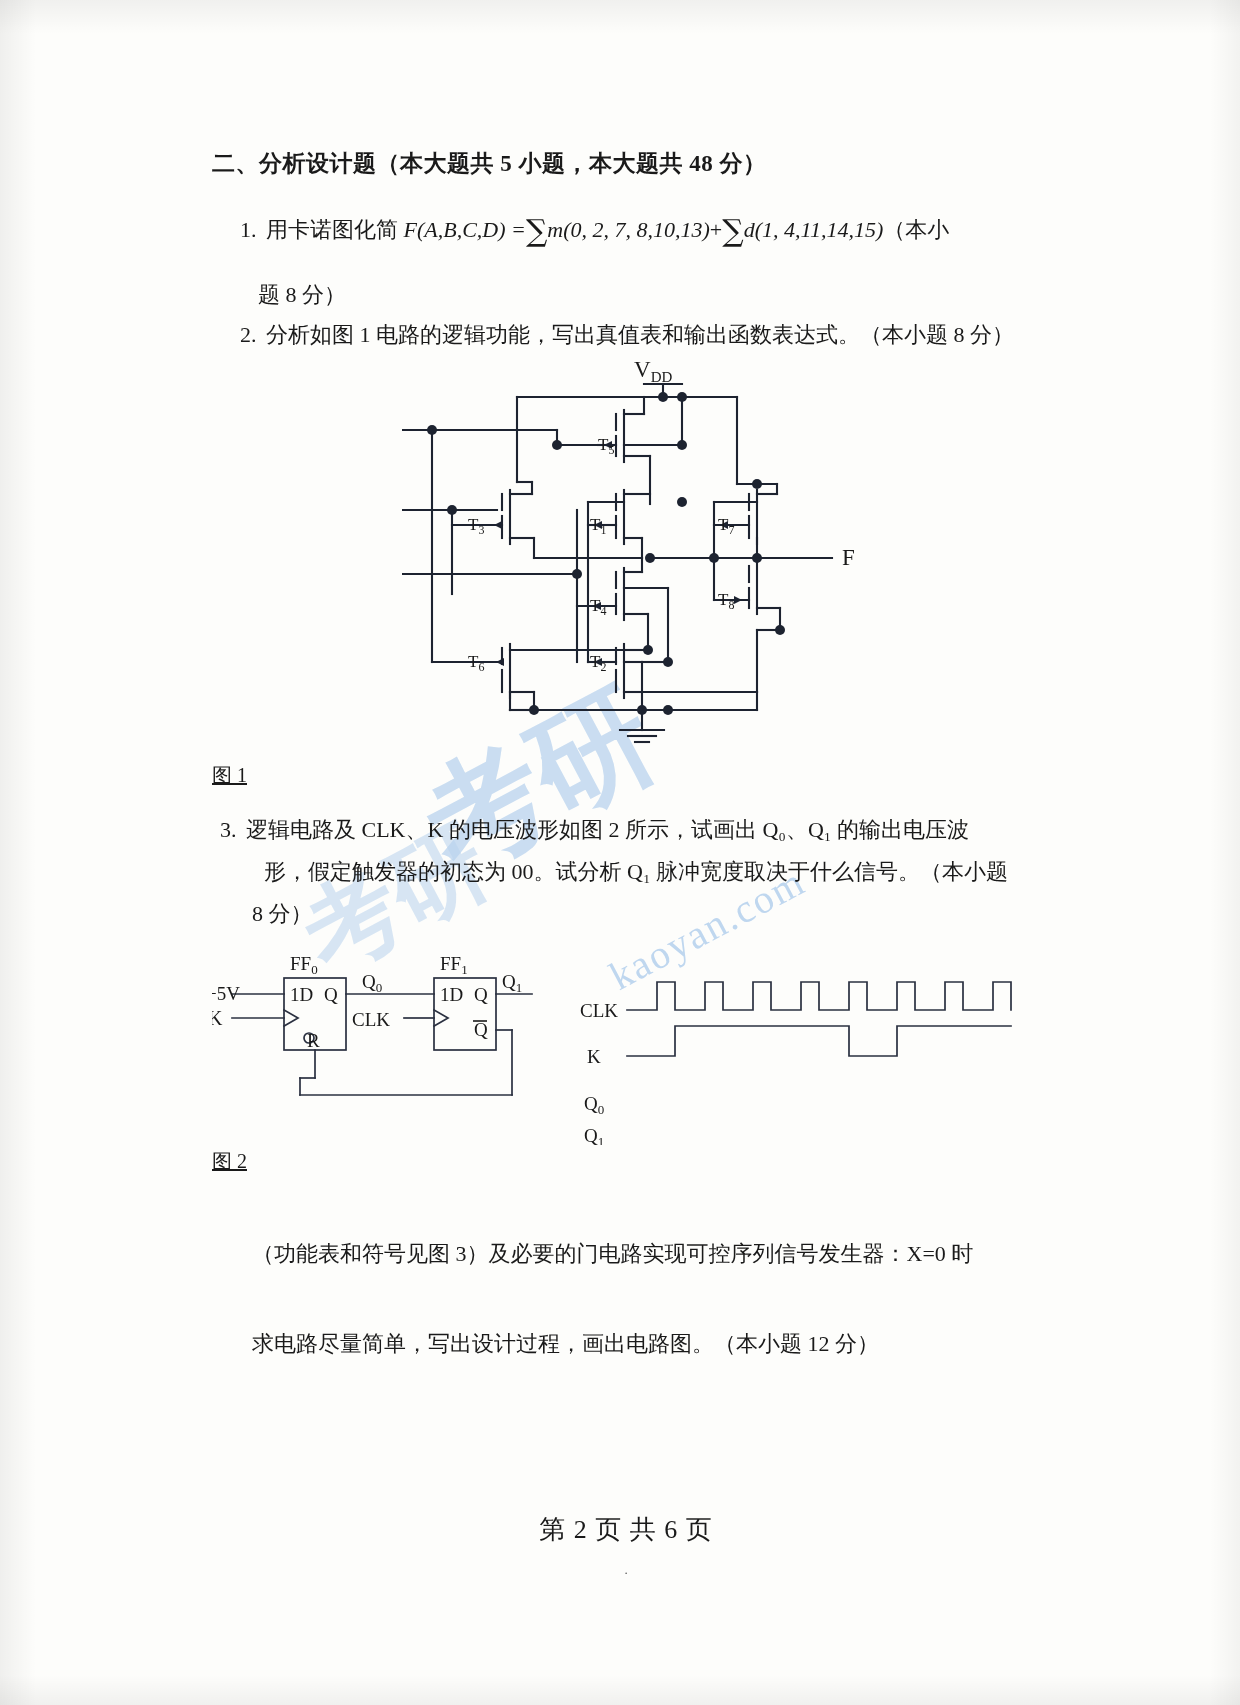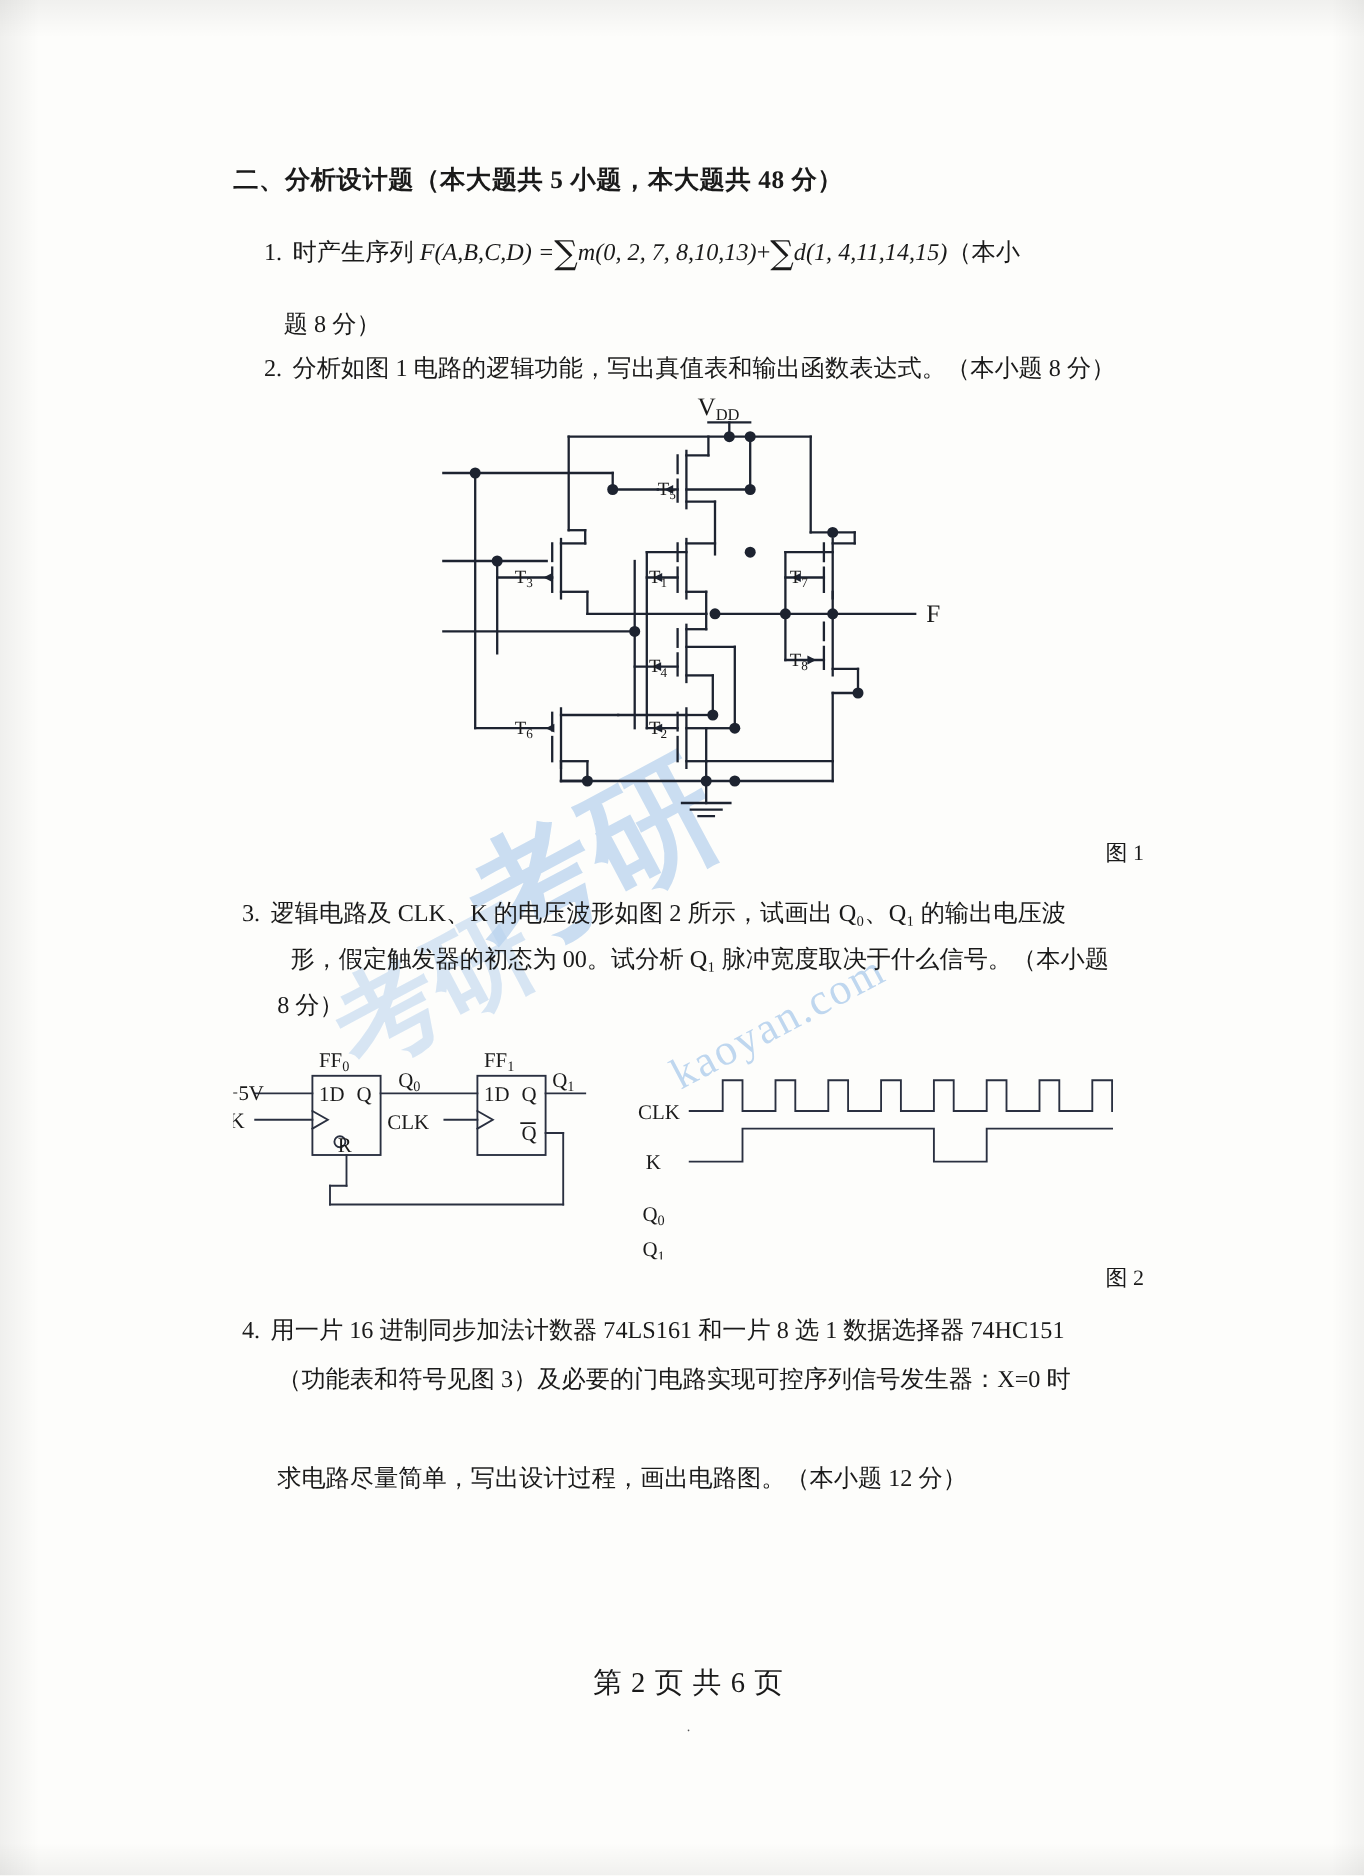--- a/index.html
+++ b/index.html
@@ -39,21 +39,21 @@
   .q{
     position:absolute;
     font-size:22px;line-height:1.5;
     white-space:nowrap;
   }
   .q .num{display:inline-block;width:26px;}
   .ital{font-style:italic;}
   .sum{font-size:30px;vertical-align:-4px;font-family:"DejaVu Serif",serif;}
 
   .figcap{
-    position:absolute;font-size:20px;text-align:right;width:100%;
+    position:absolute;font-size:20px;text-align:left;width:100%;text-decoration:underline;
   }
 
   
   .wm{
     position:absolute;
     color:#b9d3ee;
     font-family:"Liberation Serif",serif;
     pointer-events:none;
     user-select:none;
   }
@@ -92,21 +92,21 @@
 
   <div class="wm wm-cn" style="left:420px;top:700px;">考研</div>
   <div class="wm wm-cn" style="left:300px;top:835px;font-size:96px;opacity:.55;">考研</div>
   <div class="wm wm-en" style="left:600px;top:905px;">kaoyan.com</div>
 
   <div class="content">
 
     <div class="sec-head">二、分析设计题（本大题共 5 小题，本大题共 48 分）</div>
 
     <div class="q" style="left:28px;top:208px;">
-      <span class="num">1.</span><span>时产生序列 </span><span class="ital">F(A,B,C,D) =</span><span class="sum">∑</span><span class="ital">m(0, 2, 7, 8,10,13)</span><span>+</span><span class="sum">∑</span><span class="ital">d(1, 4,11,14,15)</span><span>（本小</span>
+      <span class="num">1.</span><span>用卡诺图化简 </span><span class="ital">F(A,B,C,D) =</span><span class="sum">∑</span><span class="ital">m(0, 2, 7, 8,10,13)</span><span>+</span><span class="sum">∑</span><span class="ital">d(1, 4,11,14,15)</span><span>（本小</span>
     </div>
     <div class="q" style="left:46px;top:278px;">
       <span>题 8 分）</span>
     </div>
 
     <div class="q" style="left:28px;top:318px;">
       <span class="num">2.</span><span>分析如图 1 电路的逻辑功能，写出真值表和输出函数表达式。（本小题 8 分）</span>
     </div>
 
     <div class="fig" style="left:190px;top:362px;">
@@ -350,23 +350,20 @@
           <text x="368" y="87">CLK</text>
           <text x="375" y="133">K</text>
           <text x="372" y="180">Q<tspan font-size="13" dy="4">0</tspan></text>
           <text x="372" y="212">Q<tspan font-size="13" dy="4">1</tspan></text>
         </g>
       </svg>
     </div>
 
     <div class="figcap" style="top:1148px;">图 2</div>
 
-    <div class="q" style="left:8px;top:1192px;">
-      <span class="num">4.</span><span>用一片 16 进制同步加法计数器 74LS161 和一片 8 选 1 数据选择器 74HC151</span>
-    </div>
     <div class="q" style="left:40px;top:1237px;">
       <span>（功能表和符号见图 3）及必要的门电路实现可控序列信号发生器：X=0 时</span>
     </div>
     <div class="q" style="left:40px;top:1327px;">
       <span>求电路尽量简单，写出设计过程，画出电路图。（本小题 12 分）</span>
     </div>
 
     <div class="footer">第 2 页 共 6 页</div>
     <div class="footer-dot">.</div>
   </div>

